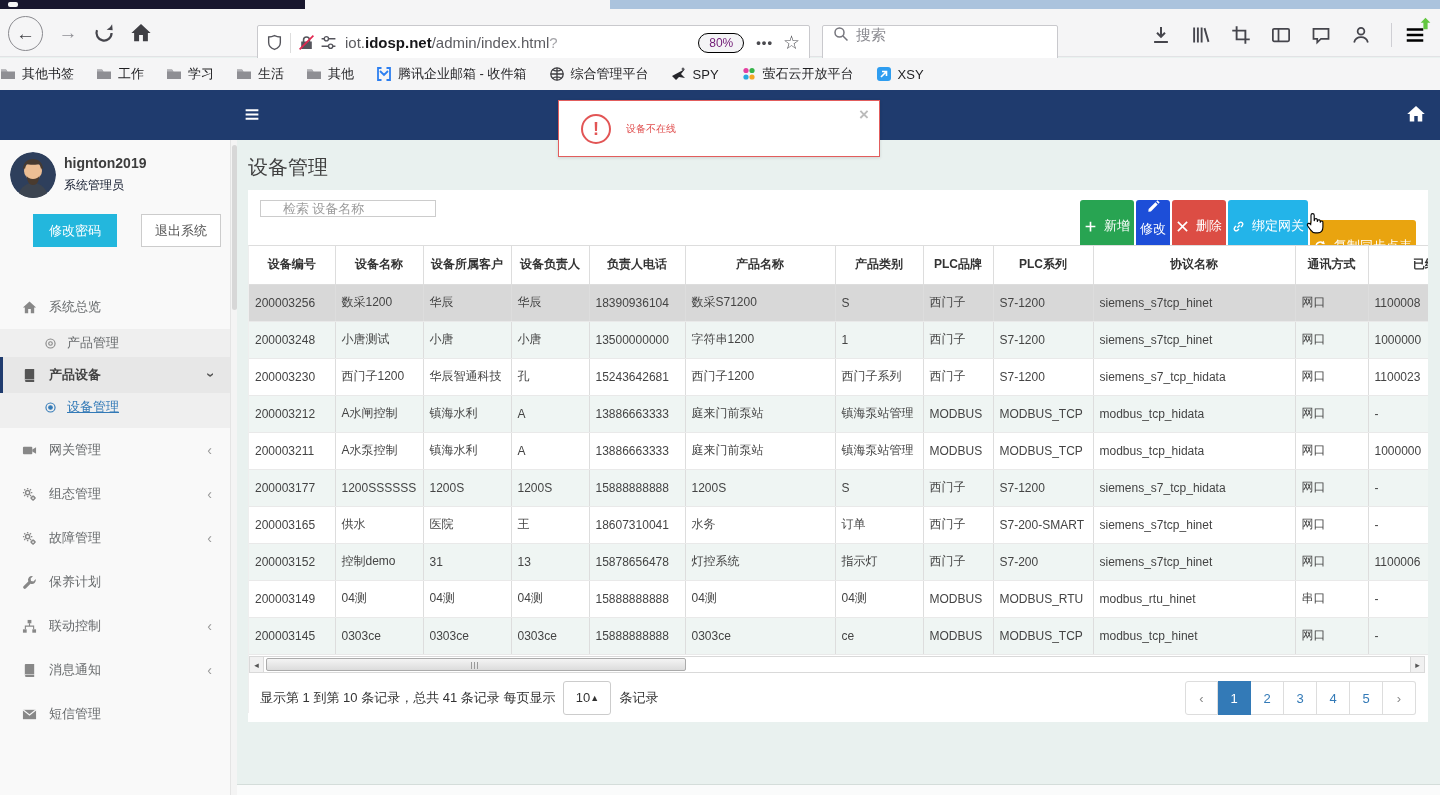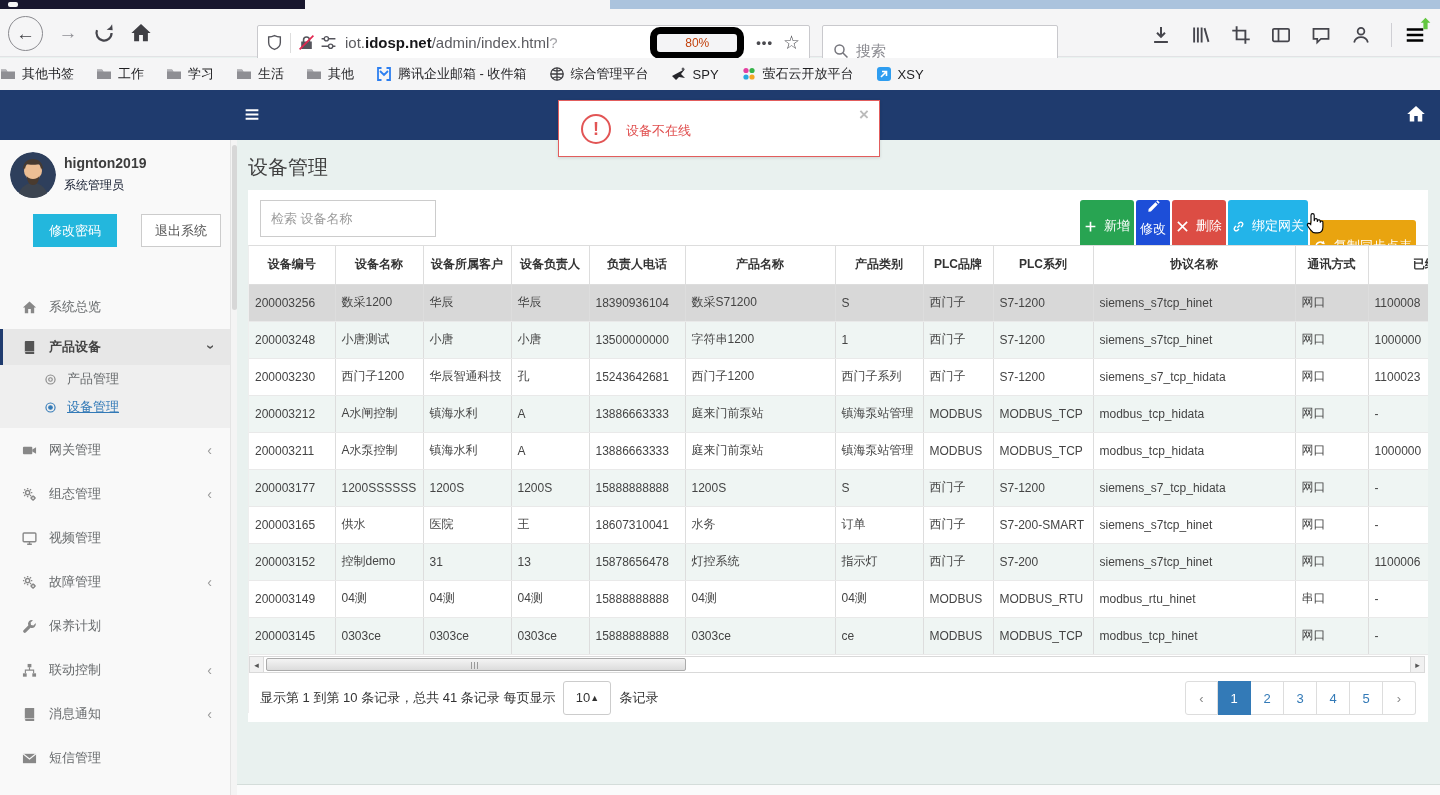--- a/index.html
+++ b/index.html
@@ -20,25 +20,25 @@
   .fwd-btn { left:55px; width:26px; height:22px; font-size:19px; color:#8f8f95; }
   .reload-btn { left:93px; width:22px; height:22px; }
   .home-btn { left:130px; width:22px; height:22px; }
 
   .urlbar { position:absolute; left:257px; top:16px; width:553px; height:35px; background:#fff; border:1px solid #c9c9cd; border-radius:2px; display:flex; align-items:center; }
   .urlbar .sep { width:1px; height:20px; background:#ddd; margin:0 7px; }
   .url-ic { width:17px; height:17px; margin-left:8px; }
   .url-text { font-size:15px; color:#5c5c61; margin-left:8px; white-space:nowrap; }
   .url-text b { color:#17171a; font-weight:700; }
   .url-text .q { color:#a4a4a8; }
-  .zoom-pill { margin-left:auto; border:7px solid #000000; background:#f4f4f6; border-radius:10px; font-size:12px; color:#c2410c; padding:2px 28px; }
+  .zoom-pill { margin-left:auto; border:1px solid #000000; background:#f4f4f6; border-radius:10px; font-size:12px; color:#701a75; padding:2px 10px; }
   .url-dots { font-size:13px; color:#4a4a4f; letter-spacing:1px; margin:0 10px 0 12px; font-weight:700;}
   .url-star { font-size:19px; color:#4a4a4f; margin-right:9px; }
 
-  .searchbox { position:absolute; left:822px; top:16px; width:236px; height:35px; background:#fff; border:1px solid #c9c9cd; border-radius:2px; display:flex; align-items:flex-end; }
+  .searchbox { position:absolute; left:822px; top:16px; width:236px; height:35px; background:#fff; border:1px solid #c9c9cd; border-radius:2px; display:flex; align-items:flex-start; }
   .searchbox .ic { width:16px; height:16px; margin:0 7px 0 10px; }
   .searchbox input { border:none; outline:none; font-size:15px; width:170px; color:#333; background:transparent; font-family:inherit;}
   .searchbox input::placeholder { color:#8c8c92; }
 
   .tb-icons { position:absolute; right:0; top:14px; display:flex; align-items:center; }
   .tb-ic { width:20px; height:20px; margin-right:20px; color:#45454c; }
   .tb-sep { width:1px; height:24px; background:#cfcfd4; margin-right:12px; }
   .menu-wrap { position:relative; width:22px; height:22px; margin-right:14px;}
   .menu-badge { position:absolute; right:-6px; top:-7px; width:13px; height:13px; }
 
@@ -76,21 +76,21 @@
   .grp-pad { height:7px; background:#efefef; }
 
   .vscroll { position:absolute; left:230px; top:140px; width:7px; height:655px; background:#f4f4f4; border-left:1px solid #e4e4e4; }
   .vthumb { position:absolute; left:1px; top:5px; width:5px; height:165px; background:#d7d7d7; border-radius:3px; }
 
   
   .content { position:absolute; left:237px; top:140px; width:1203px; height:655px; background:#e9f1ef; }
   .page-title { position:absolute; left:11px; top:14px; font-size:20px; font-weight:500; color:#404040; }
   .panel { position:absolute; left:11px; top:50px; width:1180px; height:532px; background:#fff; }
 
-  .dev-search { position:absolute; left:12px; top:10px; width:176px; height:37px; border:1px solid #ccc; padding:0 10px; font-size:13px; color:#333; outline:none; font-family:Liberation Sans, sans-serif;}
+  .dev-search { position:absolute; left:12px; top:10px; width:176px; height:17px; border:1px solid #ccc; padding:0 22px; font-size:13px; color:#333; outline:none; font-family:Liberation Serif, serif;}
   .dev-search::placeholder { color:#9b9b9b; }
 
   .btn-row { position:absolute; right:12px; top:10px; height:34px; display:flex; gap:2px; }
   .act-btn { height:52px; display:flex; align-items:center; gap:7px; padding:0 4px; color:#fff; font-size:13px; border:none; border-radius:3px; font-family:inherit; cursor:pointer; white-space:nowrap;}
   .act-btn .ic { width:13px; height:13px; color:#fff; }
 
   .table-wrap { position:absolute; left:0; top:55px; width:1180px; height:468px; overflow:hidden; border-top:1px solid #ddd; border-left:1px solid #eee;}
   table.dev { border-collapse:collapse; table-layout:fixed; width:1269px; }
   table.dev th { height:38px; font-size:12px; font-weight:700; color:#333; text-align:center; border-right:1px solid #ddd; border-bottom:1px solid #ddd; background:#fff; padding:0 4px; white-space:nowrap; overflow:hidden;}
   table.dev td { height:37px; font-size:12px; color:#444; padding:0 6px; border-right:1px solid #ddd; border-bottom:1px solid #e9e9e9; white-space:nowrap; overflow:hidden; }
@@ -113,21 +113,21 @@
   .pg { min-width:33px; height:34px; display:flex; align-items:center; justify-content:center; border:1px solid #ddd; border-left:none; background:#fff; font-size:13px; color:#337ab7; cursor:pointer;}
   .pg:first-child { border-left:1px solid #ddd; border-radius:3px 0 0 3px; color:#888; }
   .pg:last-child { border-radius:0 3px 3px 0; color:#888; }
   .pg.active { background:#337ab7; border-color:#337ab7; color:#fff; }
 
   .content-foot { position:absolute; left:237px; top:784px; width:1203px; height:11px; background:#fafbfb; border-top:1px solid #d4ddda;}
 
   
   .alert { position:absolute; left:558px; top:100px; width:322px; height:57px; background:#fff; border:1px solid #e25d5d; box-shadow:0 1px 3px rgba(0,0,0,.12); z-index:50; }
   .alert-icon { position:absolute; left:22px; top:13px; width:30px; height:30px; border:2px solid #e25555; border-radius:50%; color:#e25555; font-weight:700; font-size:18px; text-align:center; line-height:27px; }
-  .alert-msg { position:absolute; left:67px; top:21px; font-size:13px; color:#e04f4f; }
+  .alert-msg { position:absolute; left:67px; top:21px; font-size:10px; color:#e04f4f; }
   .alert-close { position:absolute; right:10px; top:4px; font-size:17px; color:#bbb; font-weight:700; cursor:pointer; }
 
   .cursor { position:absolute; left:1303px; top:212px; z-index:99; pointer-events:none; }
 </style>
 </head>
 <body>
 
 <div class="screen">
 
   <div class="tabstrip">
@@ -363,38 +363,38 @@
     <nav class="menu" id="menu">
         <div class="mi">
           <span class="ic mi-ic">
             <svg viewBox="0 0 16 16">
               <path fill="currentColor" d="M8 1.5L15 8h-2v6h-3.6V9.5H6.6V14H3V8H1z"></path>
             </svg>
           </span>
           <span class="lbl">系统总览</span>
         </div>
         <div class="grp">
+          <div class="mi sub">
+            <span class="ic ">
+              <svg viewBox="0 0 16 16" fill="none" stroke="currentColor" stroke-width="1.4">
+                <circle cx="8" cy="8" r="5.6"></circle>
+                <circle cx="8" cy="8" r="2.2"></circle>
+              </svg>
+            </span>
+            <span class="lbl">产品管理</span>
+          </div>
           <div class="mi grp-head">
             <span class="ic mi-ic" style="color: rgb(85, 85, 85);">
               <svg viewBox="0 0 16 16" fill="currentColor">
                 <path d="M3 2a1 1 0 011-1h9v11H4a1 1 0 00-1 1z"></path>
                 <path d="M3 13a2 2 0 002 2h8v-2.4H4.6A1.6 1.6 0 013 13z"></path>
               </svg>
             </span>
             <span class="lbl">产品设备</span>
             <span class="chev down">‹</span>
-          </div>
-          <div class="mi sub">
-            <span class="ic ">
-              <svg viewBox="0 0 16 16" fill="none" stroke="currentColor" stroke-width="1.4">
-                <circle cx="8" cy="8" r="5.6"></circle>
-                <circle cx="8" cy="8" r="2.2"></circle>
-              </svg>
-            </span>
-            <span class="lbl">产品管理</span>
           </div>
           <div class="mi sub sel">
             <span class="ic ">
               <svg viewBox="0 0 16 16" fill="none" stroke="currentColor" stroke-width="1.4">
                 <circle cx="8" cy="8" r="5.6"></circle>
                 <circle cx="8" cy="8" r="2.2" fill="currentColor"></circle>
               </svg>
             </span>
             <span class="lbl">设备管理</span>
           </div>
@@ -414,29 +414,20 @@
           <span class="ic mi-ic">
             <svg viewBox="0 0 16 16" stroke="currentColor" fill="none" stroke-width="1.5">
               <circle cx="6" cy="6" r="2.2"></circle>
               <path d="M6 2.4V1M6 11v-1.4M2.4 6H1M11 6H9.6M3.4 3.4l-1-1M8.6 8.6l1 1M8.6 3.4l1-1M3.4 8.6l-1 1"></path>
               <circle cx="11.8" cy="11.8" r="1.7"></circle>
               <path d="M11.8 10v-1M11.8 14.6v-1M10 11.8H9M14.6 11.8h-1"></path>
             </svg>
           </span>
           <span class="lbl">组态管理</span>
           <span class="chev">‹</span>
-        </div>
-        <div class="mi">
-          <span class="ic mi-ic">
-            <svg viewBox="0 0 16 16" fill="none" stroke="currentColor" stroke-width="1.5">
-              <rect x="1.2" y="2.2" width="13.6" height="9.2" rx="1"></rect>
-              <path d="M5.5 14.2h5M8 11.5v2.7"></path>
-            </svg>
-          </span>
-          <span class="lbl">视频管理</span>
         </div>
         <div class="mi">
           <span class="ic mi-ic">
             <svg viewBox="0 0 16 16" stroke="currentColor" fill="none" stroke-width="1.5">
               <circle cx="6" cy="6" r="2.2"></circle>
               <path d="M6 2.4V1M6 11v-1.4M2.4 6H1M11 6H9.6M3.4 3.4l-1-1M8.6 8.6l1 1M8.6 3.4l1-1M3.4 8.6l-1 1"></path>
               <circle cx="11.8" cy="11.8" r="1.7"></circle>
               <path d="M11.8 10v-1M11.8 14.6v-1M10 11.8H9M14.6 11.8h-1"></path>
             </svg>
           </span>

